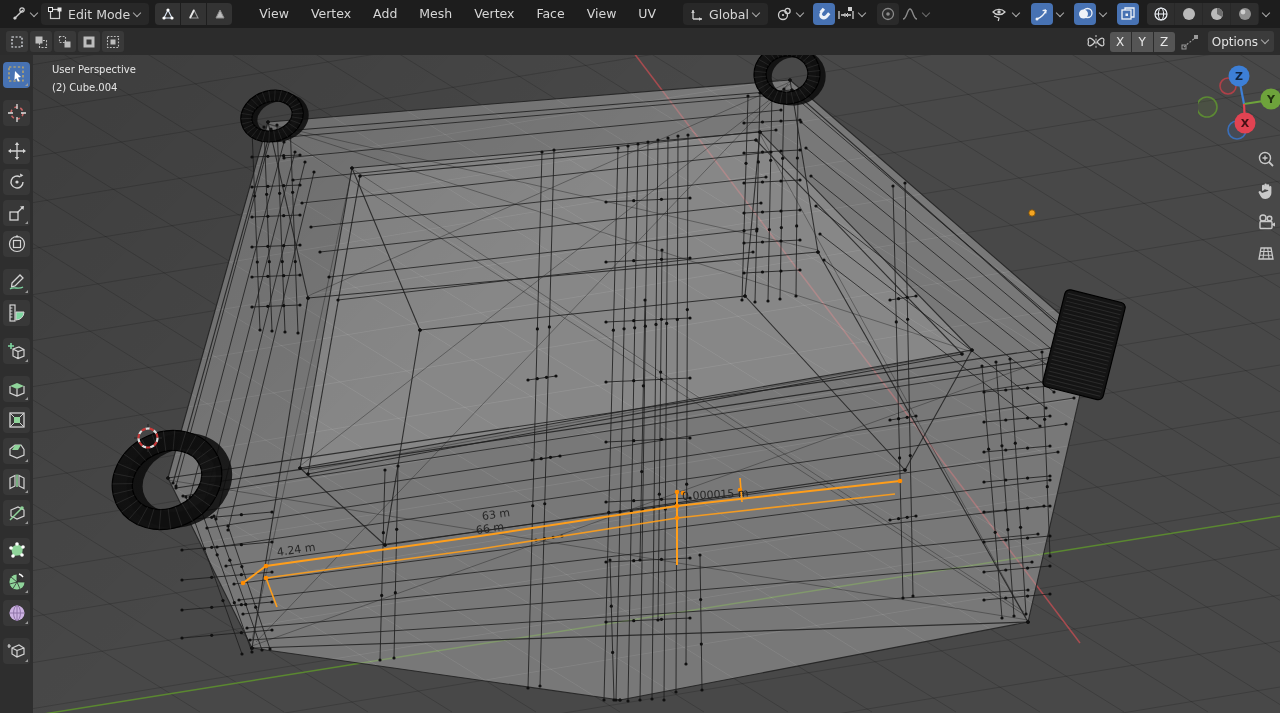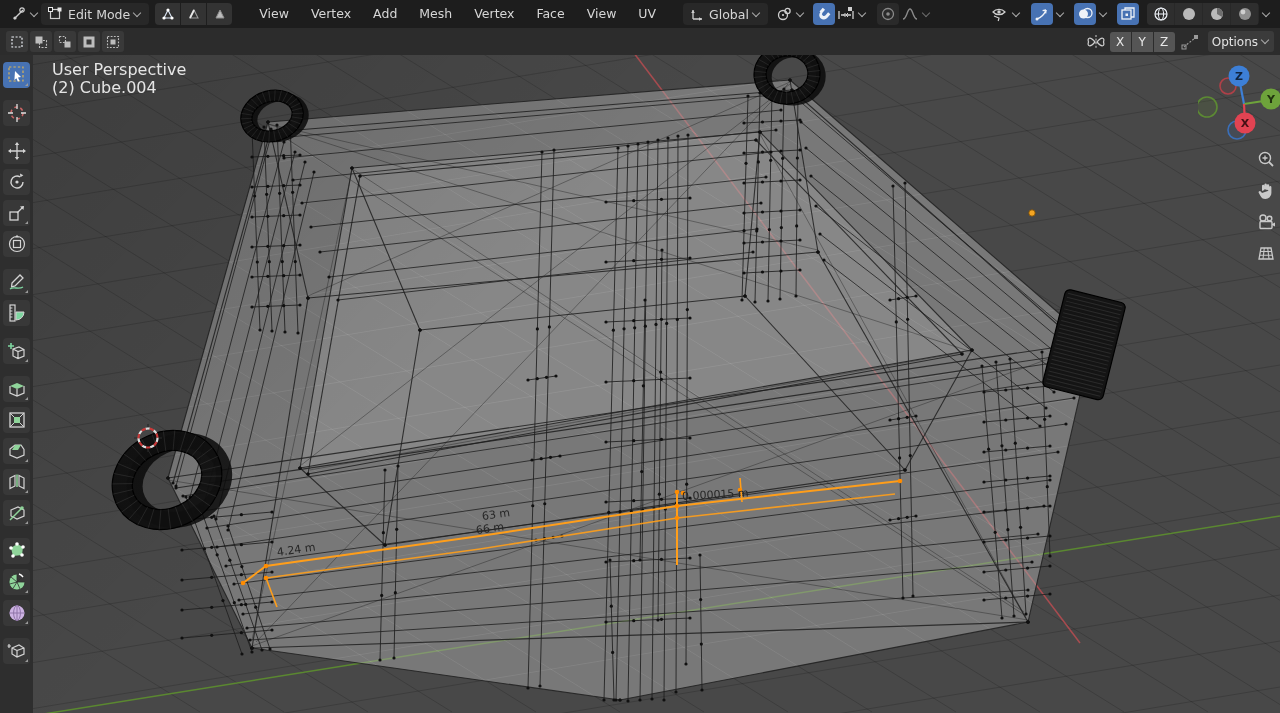--- a/index.html
+++ b/index.html
@@ -44,21 +44,21 @@
   .tbtn{width:27px;height:26px;border-radius:4px;background:#383838;margin-bottom:5px;flex:0 0 auto;
     display:flex;align-items:center;justify-content:center;position:relative;}
   .tbtn.gap{margin-bottom:12px;}
   .tbtn.active{background:#4772b3;}
   .tbtn .tri{position:absolute;right:2px;bottom:2px;width:0;height:0;
     border-left:3px solid transparent;border-bottom:3px solid #9a9a9a;}
   
   #vp{position:absolute;left:0;top:0;z-index:1;}
   .vp-shade{position:absolute;left:0;top:55px;width:1280px;height:658px;z-index:2;pointer-events:none;
     background:linear-gradient(135deg,rgba(0,0,0,0.16),rgba(0,0,0,0) 38%);}
-  .ovl{position:absolute;z-index:4;color:#e6e6e6;font-size:16px;line-height:18px;pointer-events:none;text-align:center;}
+  .ovl{position:absolute;z-index:4;color:#e6e6e6;font-size:10px;line-height:18px;pointer-events:none;text-align:center;}
   .ovl2{color:#e5e5e5;}
   .meas{position:absolute;z-index:4;color:#262626;font-size:11px;pointer-events:none;
     transform-origin:left center;}
   
   .gizmo{position:absolute;left:1198px;top:58px;width:88px;height:88px;z-index:5;}
   .navcol{position:absolute;left:1252px;top:146px;z-index:5;display:flex;flex-direction:column;}
   .navbtn{width:28px;height:28px;display:flex;align-items:center;justify-content:center;margin-bottom:3px;}
   text{user-select:none;}
 </style>
 </head>

